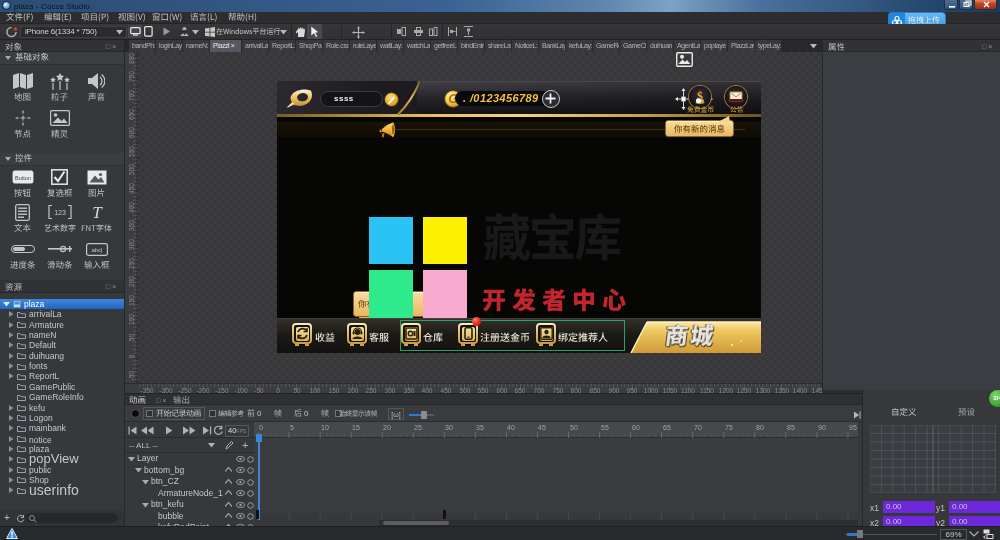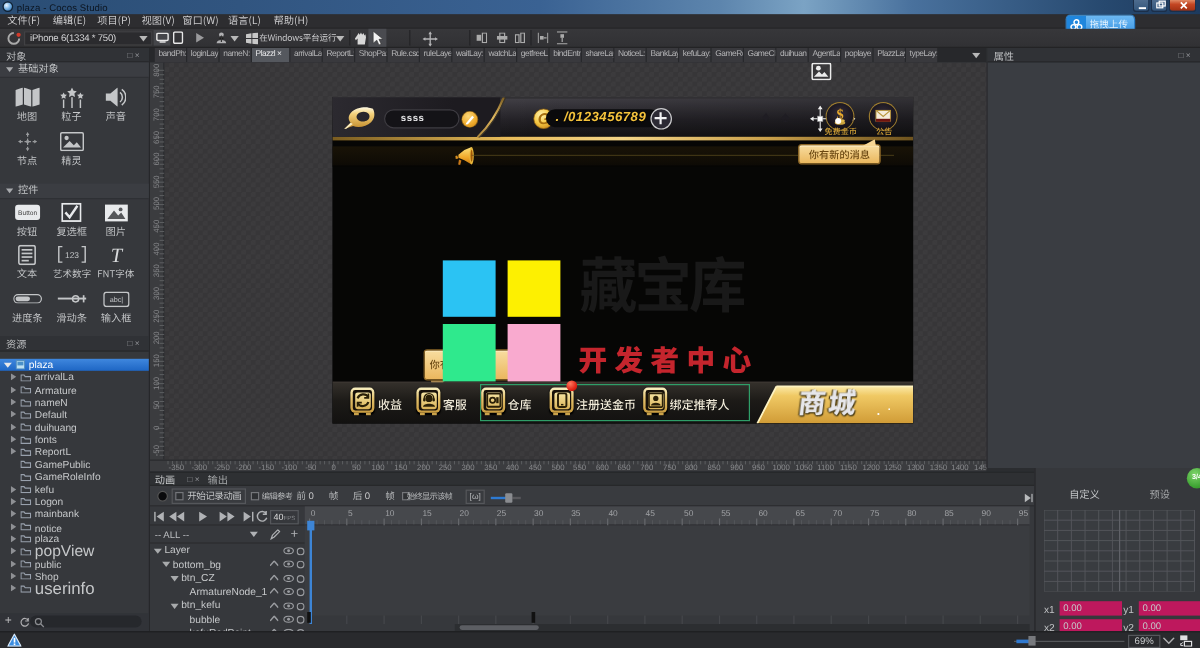--- a/index.html
+++ b/index.html
@@ -60,21 +60,21 @@
 #fpsbox{left:100px;top:30.5px;width:24px;height:12px;border:1px solid #56585c;color:#ddd;font-size:7.5px;line-height:10px;padding-left:2px;letter-spacing:0}
 #tlfilter{left:0;top:44px;width:129px;height:15px;border-bottom:1px solid #2b2c2f;color:#bdbfc2;font-size:8px}
 #tlruler{left:129px;top:28px;width:604px;height:16px;background:#46484c;border-bottom:1px solid #2b2c2f}
 #tlgrid{left:129px;top:44px;width:604px;height:75px;background:#3a3c40}
 #tlrows{left:0;top:59px;width:129px;height:60px}
 .trow{position:absolute;left:0;width:129px;height:11px;color:#c6c8ca;font-size:8.5px;line-height:11px}
 .layico{position:absolute;top:2px;color:#9a9ca0;font-size:7px;line-height:7px}
 #tlhsb{left:254px;top:126px;width:479px;height:6px;background:#2c2e31}
 #curvepanel{left:862px;top:390px;width:138px;height:136px;background:#36383c;border-left:1px solid #26272a}
 #curvegrid{left:7px;top:35px;width:126px;height:68px;background:#393c40}
-.cfield{position:absolute;width:52px;height:12px;background:#be185d;color:#c4c6c8;font-size:8px;line-height:12px;padding-left:3px}
+.cfield{position:absolute;width:52px;height:12px;background:#6d28d9;color:#c4c6c8;font-size:8px;line-height:12px;padding-left:3px}
 #statusbar{left:0;top:526px;width:1000px;height:14px;background:#292a2d;border-top:1px solid #1e1f21}
 #zoombox{left:940px;top:1.5px;width:27px;height:11px;border:1px solid #55575b;color:#c8caCC;font-size:8px;line-height:9px;text-align:center}
 .t{position:absolute;white-space:nowrap}
 </style></head><body>
 <svg width="0" height="0" style="position:absolute">
     <defs>
       <path id="g25991_400" d="M725 630 802 607Q739 426 640 294Q541 162 403 72Q265 -19 83 -78Q79 -69 71 -55Q63 -42 53 -29Q44 -15 36 -7Q215 45 348 128Q482 212 575 335Q668 459 725 630ZM270 626Q327 471 424 345Q521 219 657 129Q793 40 967 -4Q959 -12 949 -24Q939 -37 930 -50Q922 -62 915 -73Q736 -24 599 71Q462 165 363 300Q265 435 201 603ZM50 664H954V590H50ZM423 823 501 847Q524 811 547 768Q569 724 580 693L497 666Q488 697 467 742Q446 786 423 823Z"></path>
       <path id="g20214_400" d="M604 828H679V-80H604ZM432 790 504 775Q490 706 471 638Q451 571 427 513Q402 455 373 409Q366 415 354 422Q343 429 330 436Q318 443 309 447Q338 488 362 544Q385 599 403 662Q421 725 432 790ZM441 635H909V562H423ZM317 341H953V267H317ZM268 836 339 815Q307 730 266 648Q224 565 176 493Q127 420 75 363Q71 372 64 386Q56 400 47 414Q39 429 32 437Q79 486 123 550Q166 614 204 688Q241 761 268 836ZM167 579 238 650 239 649V-78H167Z"></path>
       <path id="g40_400" d="M239 -196Q170 -84 131 40Q92 163 92 311Q92 458 131 582Q170 706 239 818L295 792Q231 685 199 562Q168 438 168 311Q168 183 199 60Q231 -64 295 -171Z"></path>
       <path id="g70_400" d="M101 0V733H523V655H193V407H473V329H193V0Z"></path>

